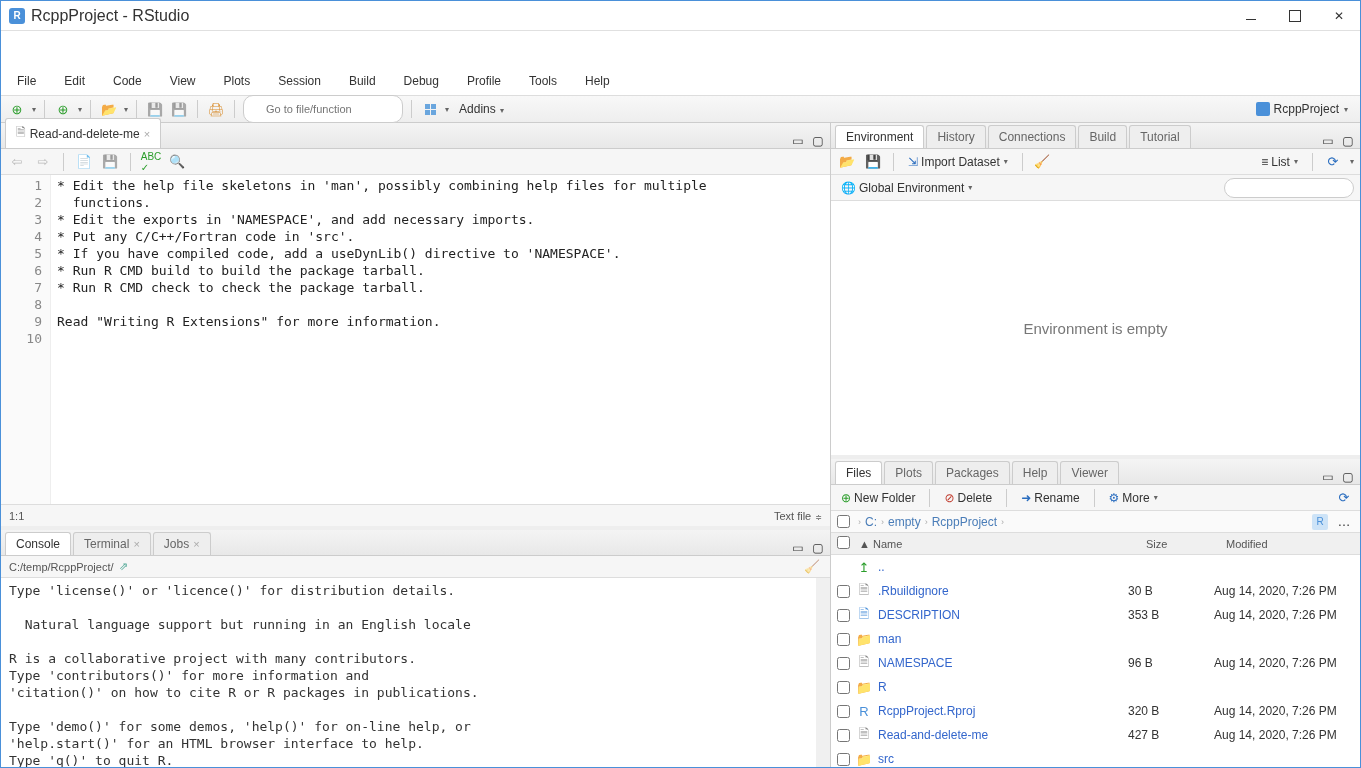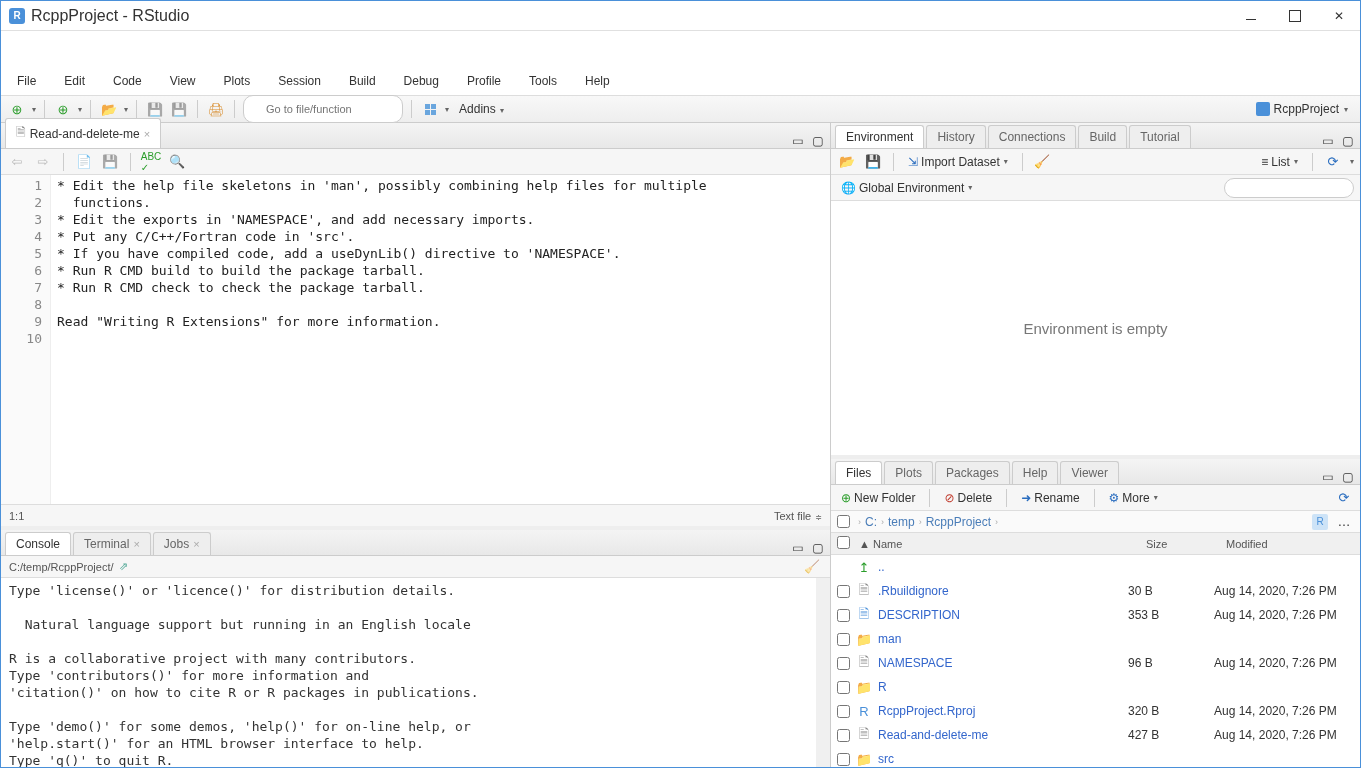--- a/index.html
+++ b/index.html
@@ -335,21 +335,21 @@
             <span class="tb-dropdown">▾</span>
           </span>
         <span style="flex:1"></span>
         <span class="tb-btn icon-blue">⟳</span>
       </div>
       <div class="breadcrumb" id="breadcrumb">
           <input type="checkbox" style="margin-right: 4px;"> 
           <span class="sep">›</span> 
           <span class="crumb">C:</span>
           <span class="sep"> › </span>
-          <span class="crumb">temp</span>
+          <span class="crumb">empty</span>
           <span class="sep"> › </span>
           <span class="crumb">RcppProject</span>
           <span class="sep"> › </span>
           <span style="margin-left: auto; display: flex; gap: 6px; align-items: center;">
             <span class="tb-btn" style="background:#cde3f7;border-radius:2px;width:16px;height:16px;color:#4a90d9;font-size:10px">R</span>
             <span class="tb-btn">…</span>
           </span>
         </div>
       <div class="file-header">
         <div class="col" style="width:22px"><input type="checkbox" style=""></div>

